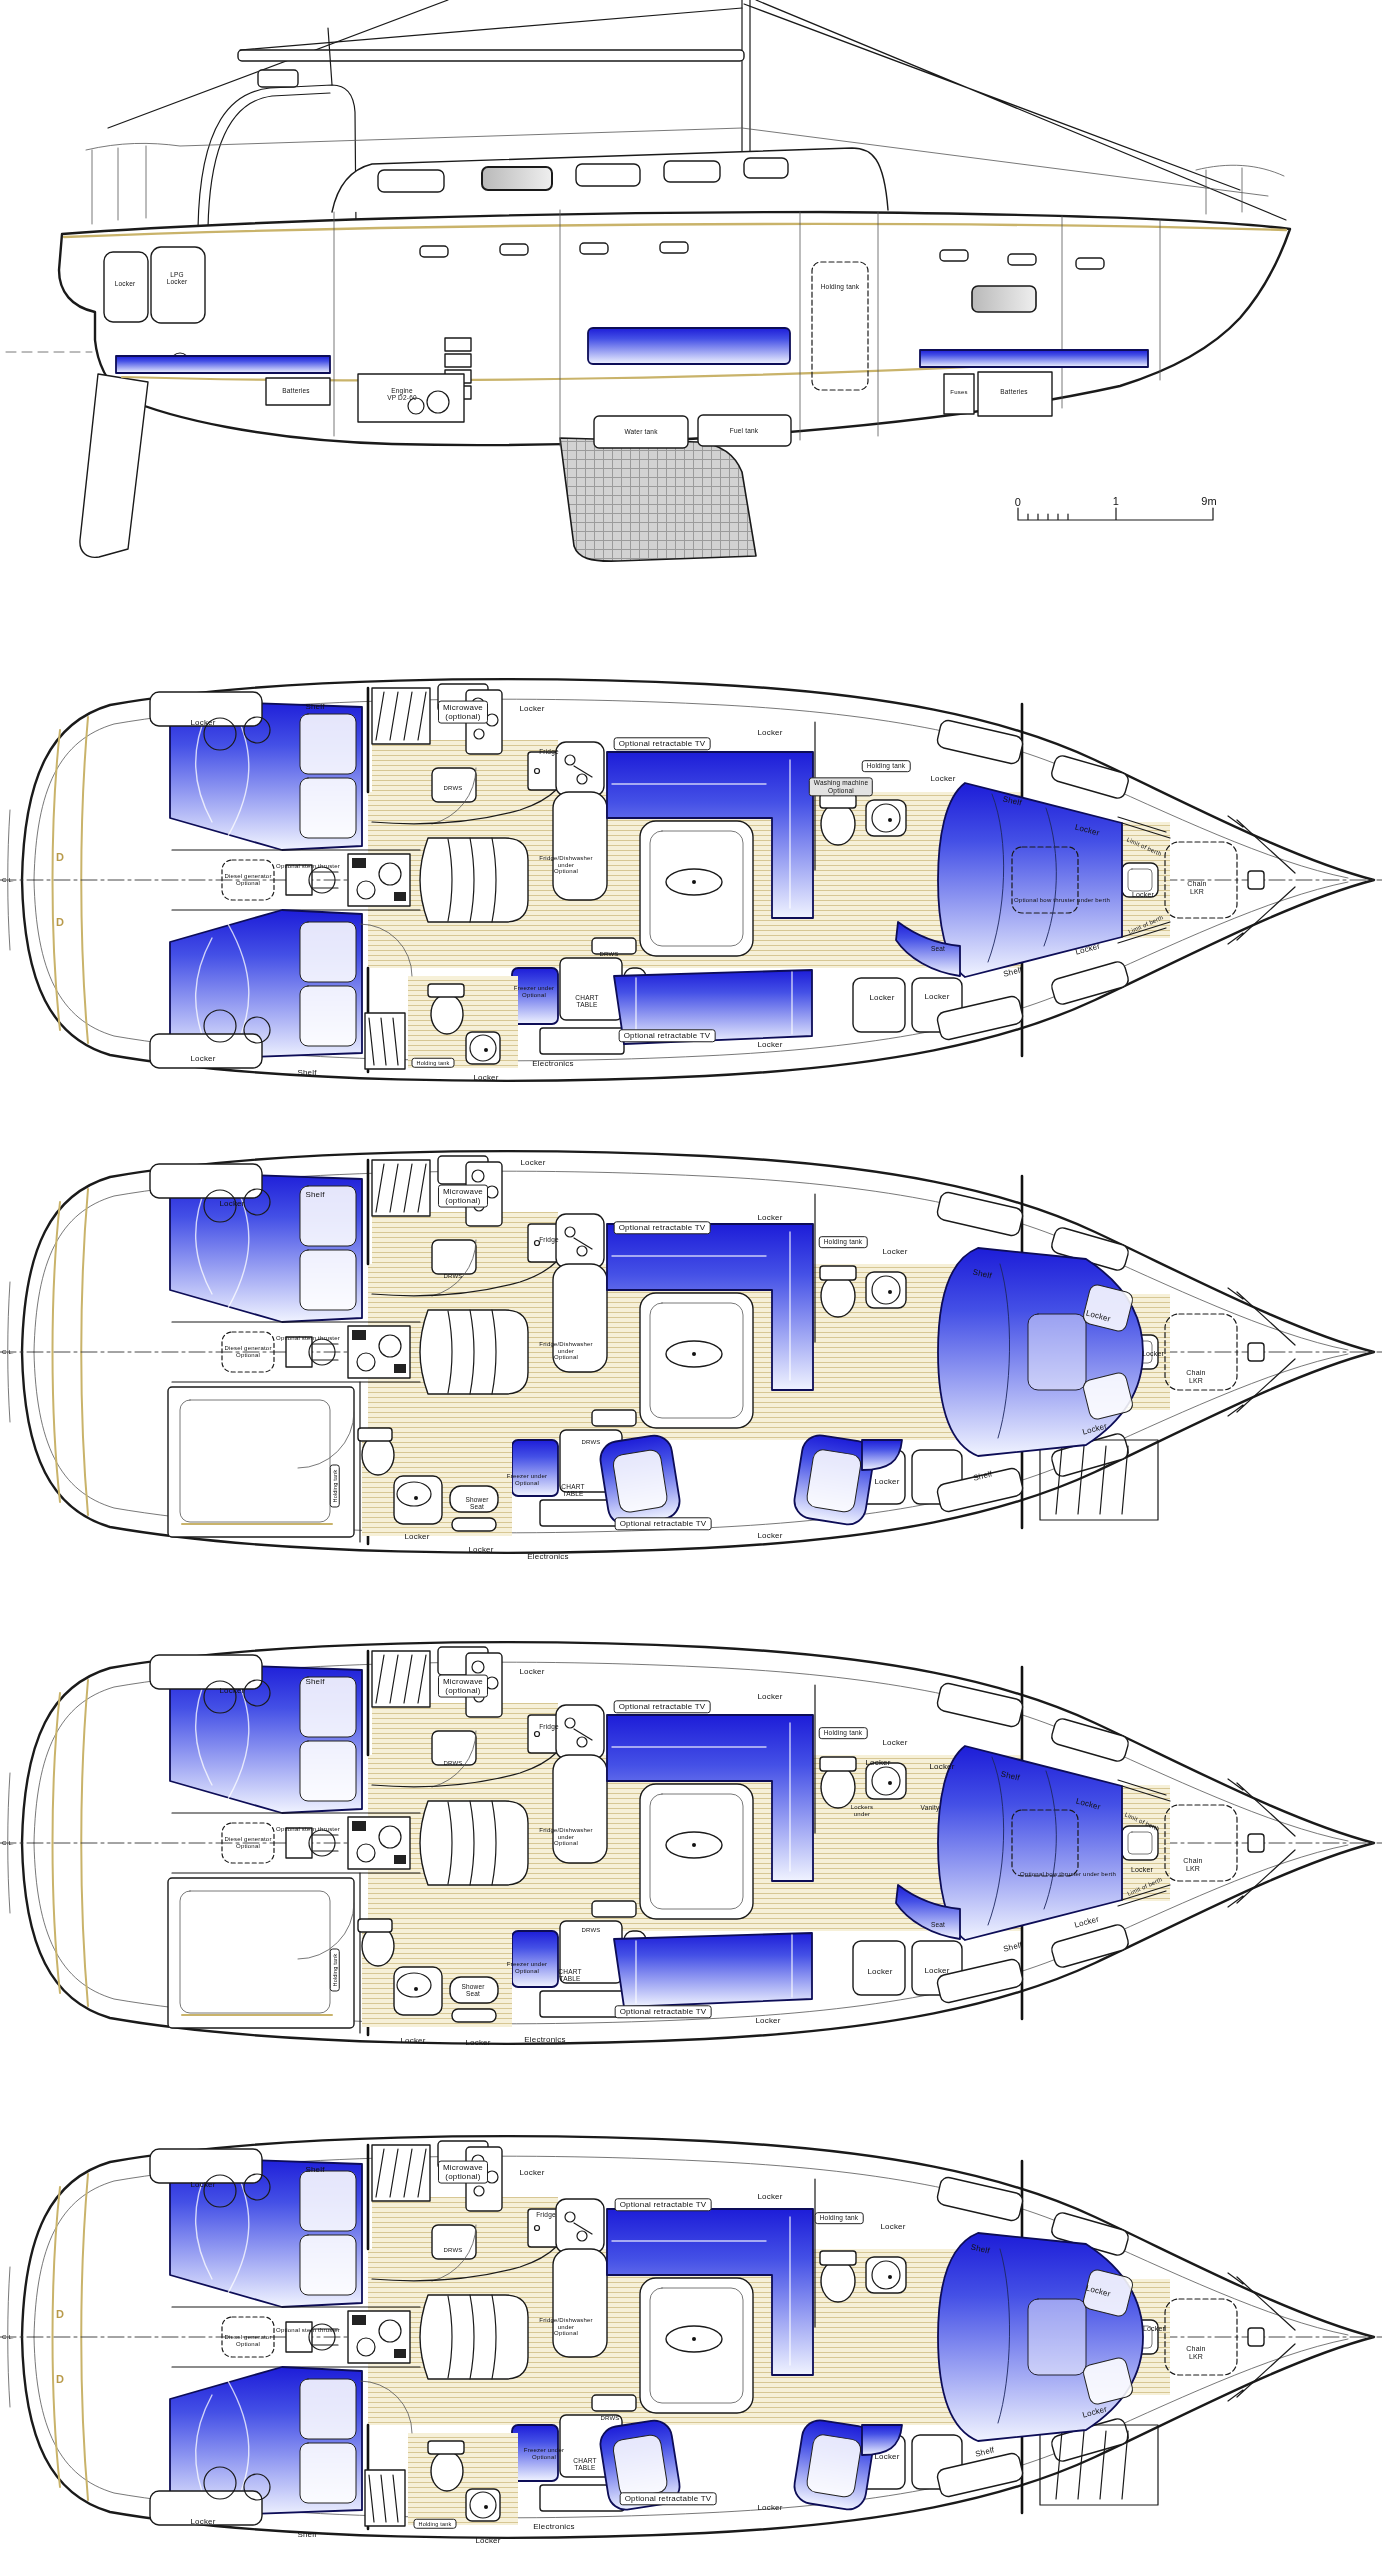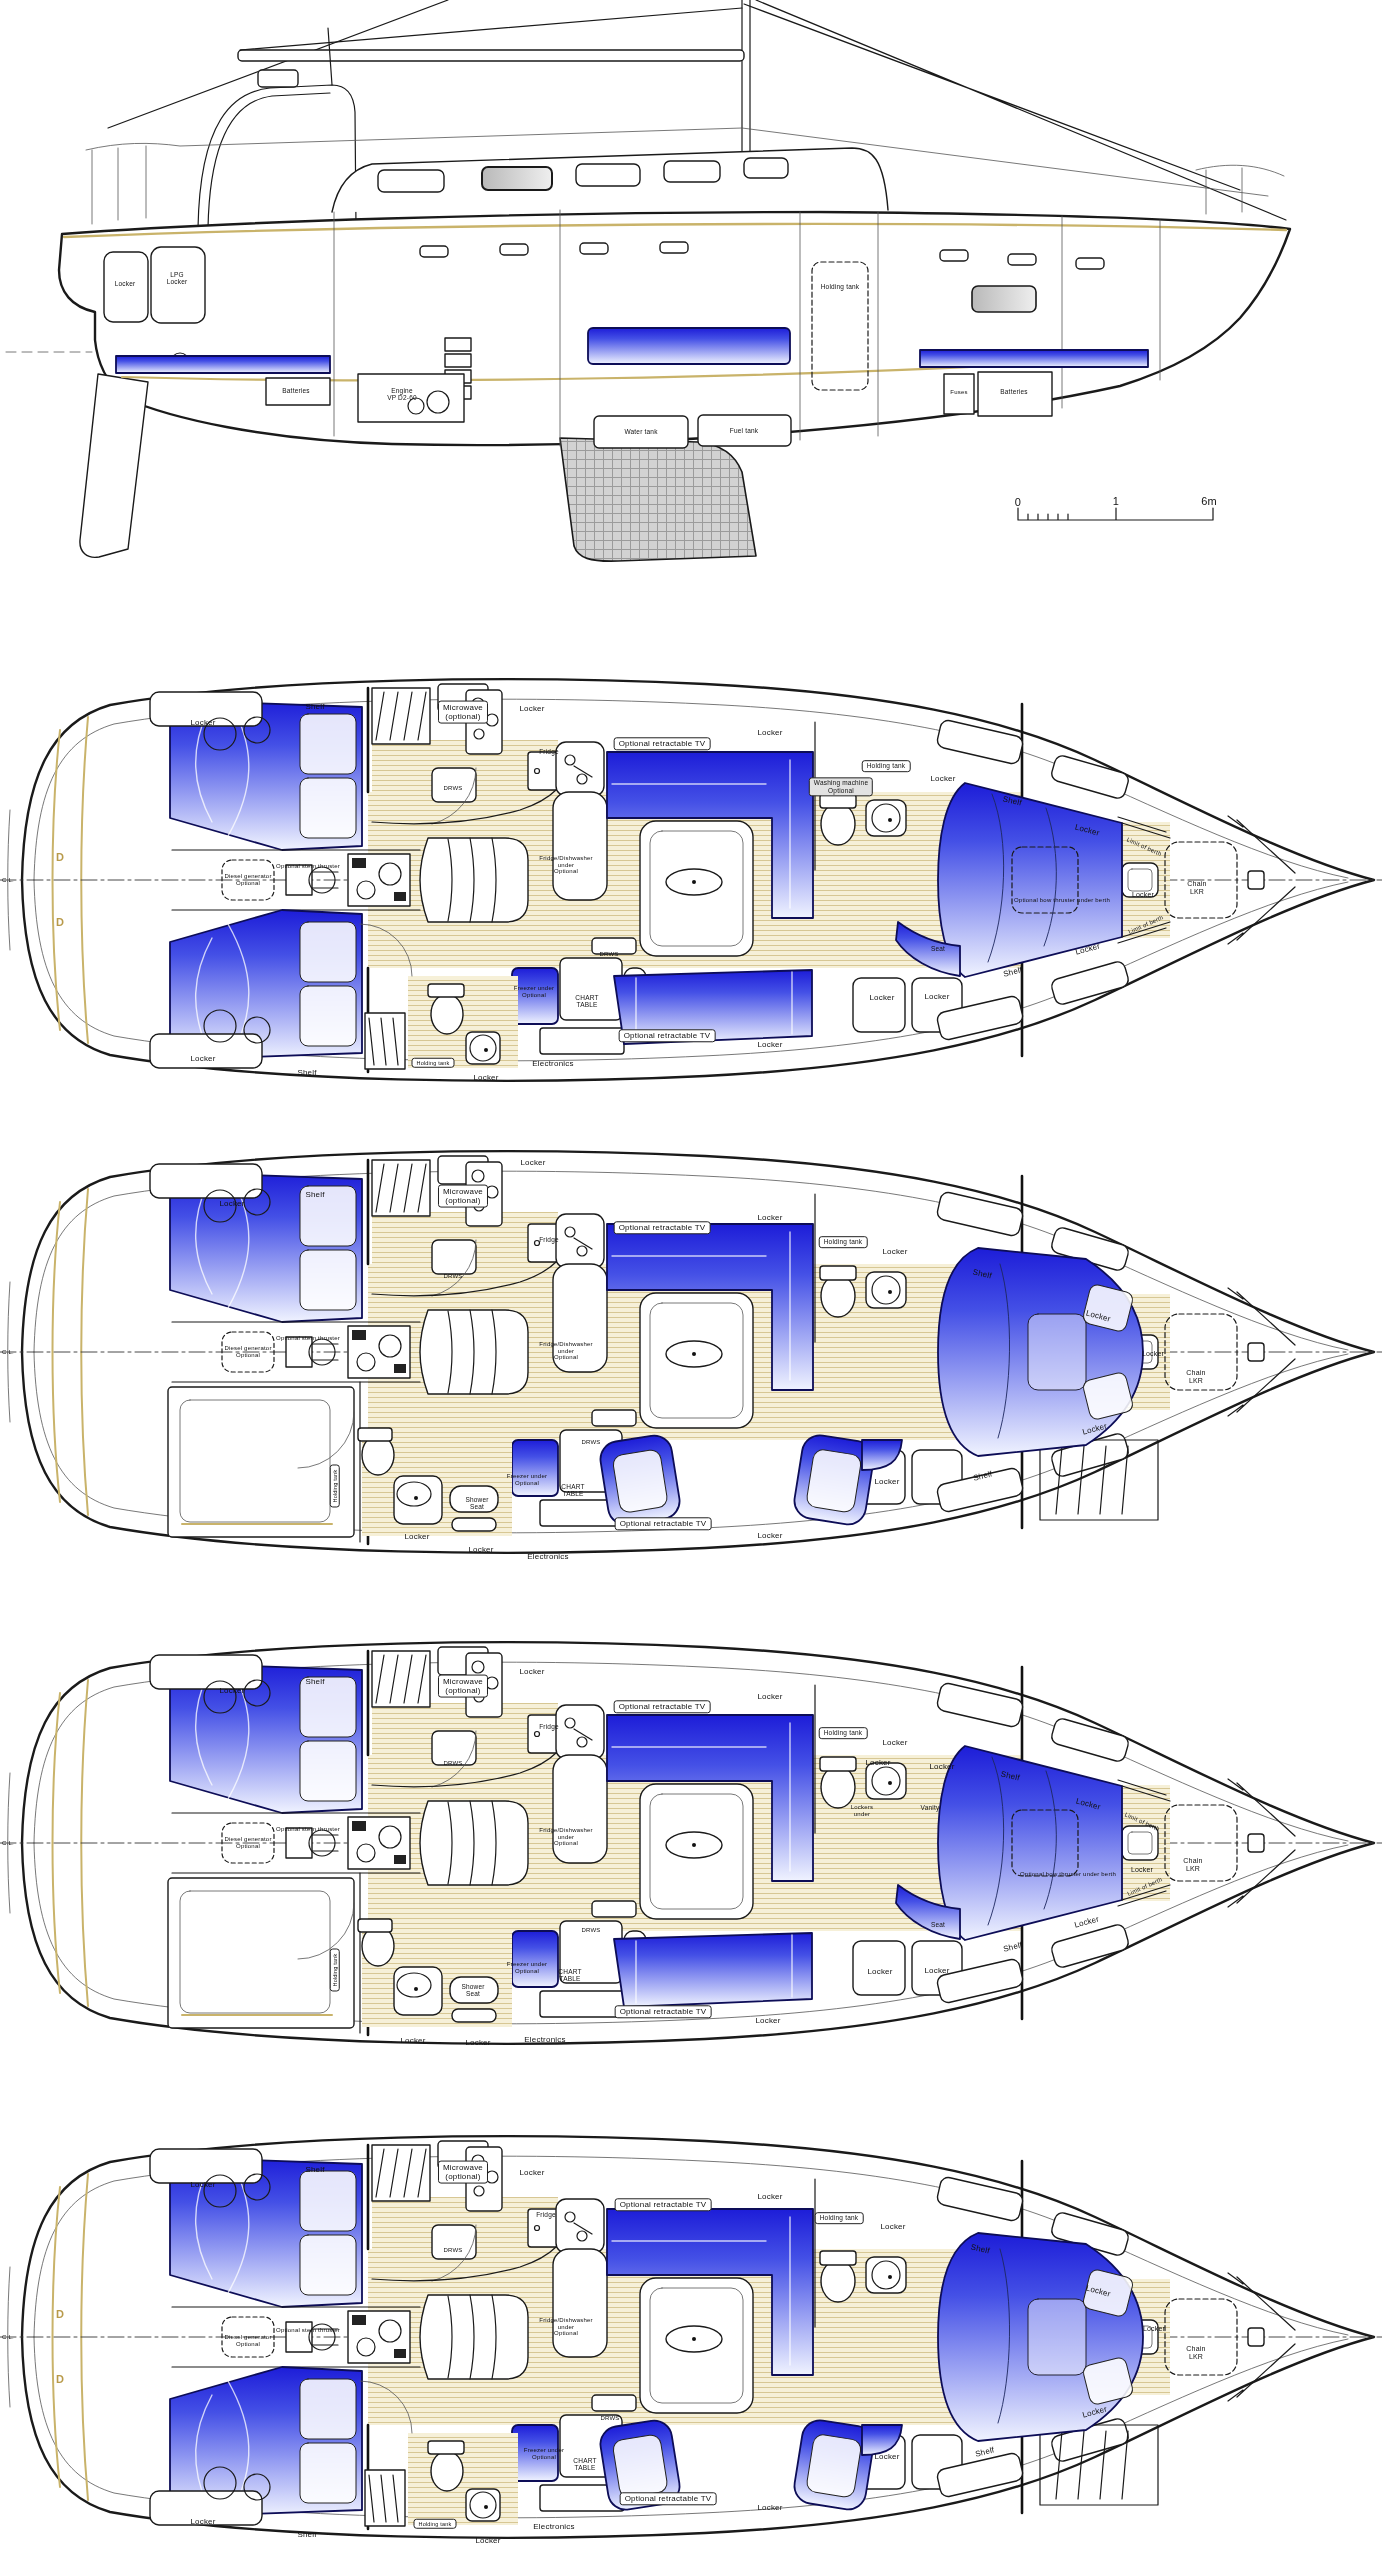--- a/index.html
+++ b/index.html
@@ -306,21 +306,21 @@
       <div class="lbl" style="left: 296px; top: 391px; font-size: 6.5px; transform: translate(-50%, -50%);">Batteries</div>
       <div class="lbl" style="left: 402px; top: 394px; font-size: 6.5px; transform: translate(-50%, -50%);">Engine
 VP D2-60</div>
       <div class="lbl" style="left: 641px; top: 432px; font-size: 6.5px; transform: translate(-50%, -50%);">Water tank</div>
       <div class="lbl" style="left: 744px; top: 431px; font-size: 6.5px; transform: translate(-50%, -50%);">Fuel tank</div>
       <div class="lbl" style="left: 840px; top: 287px; font-size: 6.5px; transform: translate(-50%, -50%);">Holding tank</div>
       <div class="lbl" style="left: 959px; top: 392px; font-size: 6px; transform: translate(-50%, -50%);">Fuses</div>
       <div class="lbl" style="left: 1014px; top: 392px; font-size: 6.5px; transform: translate(-50%, -50%);">Batteries</div>
       <div class="lbl" style="left: 1018px; top: 502px; font-size: 11px; transform: translate(-50%, -50%);">0</div>
       <div class="lbl" style="left: 1116px; top: 501px; font-size: 11px; transform: translate(-50%, -50%);">1</div>
-      <div class="lbl" style="left: 1209px; top: 501px; font-size: 11px; transform: translate(-50%, -50%);">6m</div>
+      <div class="lbl" style="left: 1209px; top: 501px; font-size: 11px; transform: translate(-50%, -50%);">9m</div>
       <div class="lbl" style="left: 8px; top: 880px; font-size: 6px; transform: translate(-50%, -50%);">C.L.</div>
       <div class="lbl" style="left: 60px; top: 857px; font-size: 11px; transform: translate(-50%, -50%); color: rgb(184, 154, 74); font-weight: bold;">D</div>
       <div class="lbl" style="left: 60px; top: 922px; font-size: 11px; transform: translate(-50%, -50%); color: rgb(184, 154, 74); font-weight: bold;">D</div>
       <div class="lbl" style="left: 203px; top: 723px; font-size: 8px; transform: translate(-50%, -50%);">Locker</div>
       <div class="lbl" style="left: 315px; top: 707px; font-size: 8px; transform: translate(-50%, -50%);">Shelf</div>
       <div class="lbl boxed" style="left: 463px; top: 712px; font-size: 8px; transform: translate(-50%, -50%);">Microwave
 (optional)</div>
       <div class="lbl" style="left: 532px; top: 709px; font-size: 8px; transform: translate(-50%, -50%);">Locker</div>
       <div class="lbl boxed" style="left: 662px; top: 744px; font-size: 8px; transform: translate(-50%, -50%);">Optional retractable TV</div>
       <div class="lbl" style="left: 770px; top: 733px; font-size: 8px; transform: translate(-50%, -50%);">Locker</div>

